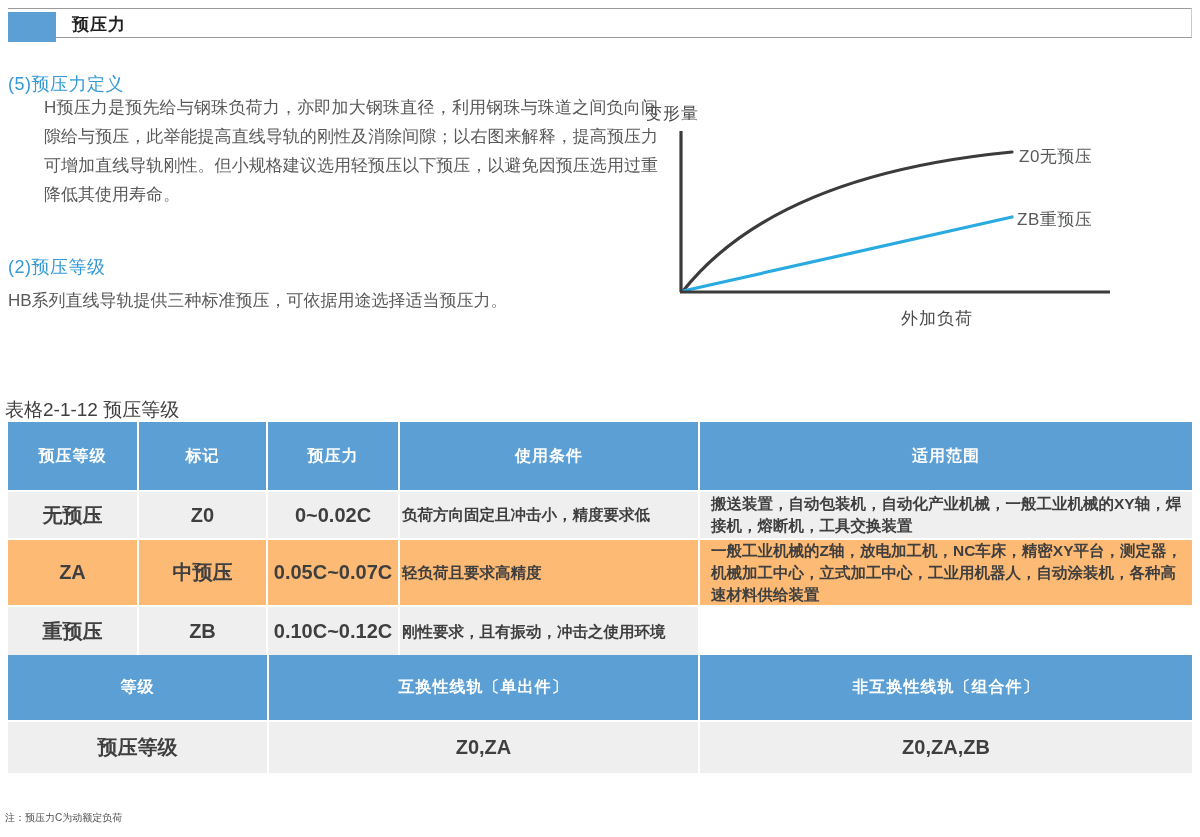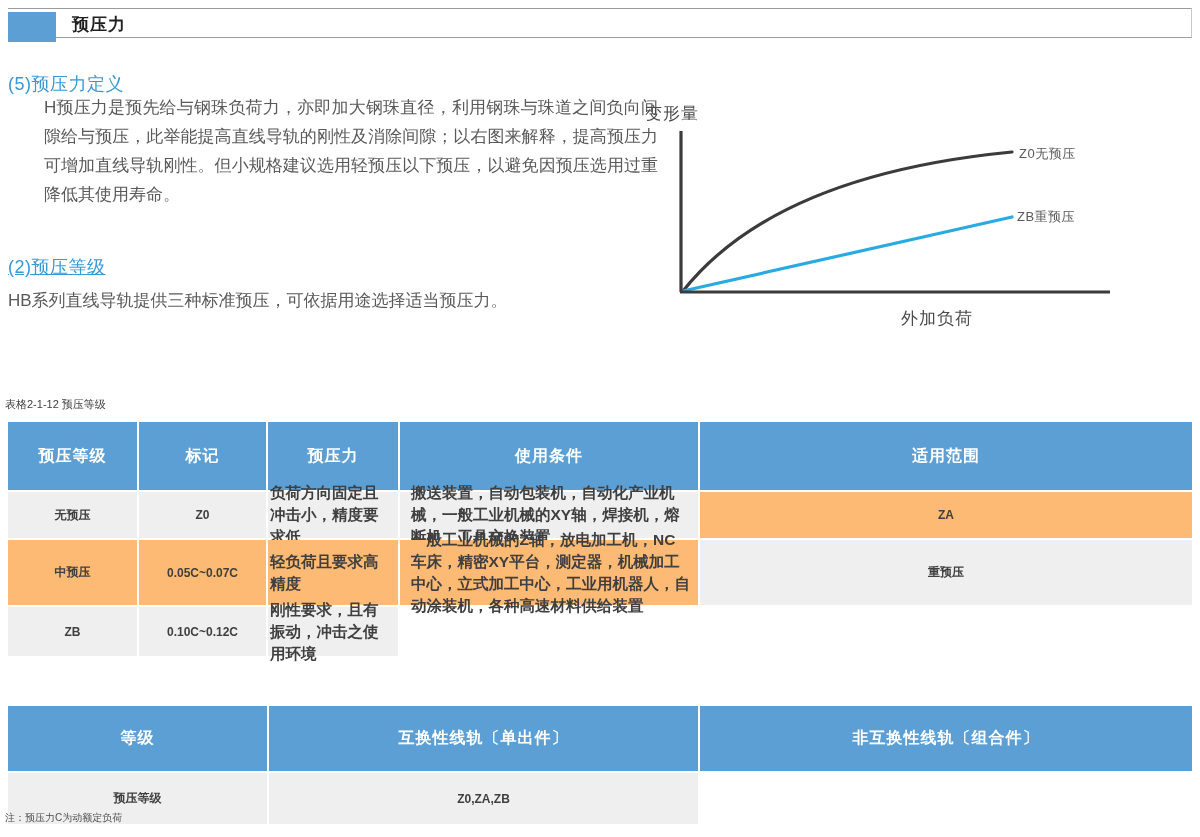--- a/index.html
+++ b/index.html
@@ -11,40 +11,40 @@
   .title-band{
     position:absolute;left:8px;top:8px;width:1183px;height:28px;
     border-top:1px solid #9b9b9b;border-bottom:1px solid #9b9b9b;border-right:1px solid #c9c9c9;
     background:#fff;
   }
   .title-chip{position:absolute;left:8px;top:12px;width:48px;height:30px;background:#5b9fd4;}
   .page-title{position:absolute;left:72px;top:13px;font-size:17px;font-weight:bold;color:#1f1f1f;letter-spacing:1px;}
   
   .sec-heading{position:absolute;font-size:18px;color:#3599d6;letter-spacing:0.5px;}
   .sec1-heading{left:8px;top:72px;}
-  .sec2-heading{left:8px;top:255px;text-decoration:underline;}
+  .sec2-heading{left:8px;top:255px;}
   .body-par{position:absolute;left:8px;width:614px;font-size:17px;line-height:29px;color:#595959;text-align:justify;}
   .par1{top:93px;margin-left:36px;}
   .par2{top:286px;}
   
   .chart-svg{position:absolute;left:630px;top:95px;}
   .chart-label{position:absolute;font-size:17px;color:#4a4a4a;letter-spacing:1px;}
   .ylab{left:645px;top:102px;}
   .xlab{left:901px;top:307px;}
-  .series-label{position:absolute;font-size:13px;color:#58595b;letter-spacing:0.5px;}
+  .series-label{position:absolute;font-size:17px;color:#58595b;letter-spacing:0.5px;}
   .slab-z0{left:1019px;top:145px;}
   .slab-zb{left:1017px;top:208px;}
   
-  .table-caption{position:absolute;left:5px;top:397px;font-size:11px;color:#404040;}
+  .table-caption{position:absolute;left:5px;top:397px;font-size:19px;color:#404040;}
   .footnote{position:absolute;left:5px;top:811px;font-size:10px;color:#4d4d4d;}
   
   .grid-table{position:absolute;left:8px;width:1184px;display:grid;gap:2px;background:#ffffff;font-weight:bold;}
   .t1{top:422px;grid-template-columns:129px 127px 130px 298px 1fr;grid-template-rows:68px 46px 65px 49px;}
-  .t2{top:706px;grid-template-columns:259px 429px 1fr;grid-template-rows:65px 51px;}
-  .cell{display:flex;align-items:center;justify-content:center;font-size:12px;color:#3f3f3f;text-align:center;}
+  .t2{top:655px;grid-template-columns:259px 429px 1fr;grid-template-rows:65px 51px;}
+  .cell{display:flex;align-items:center;justify-content:center;font-size:20px;color:#3f3f3f;text-align:center;}
   .th{background:#5b9fd4;color:#ffffff;font-size:16px;letter-spacing:1px;}
   .row-a{background:#efefef;}
   .row-b{background:#fdba74;}
   .cell-left{justify-content:flex-start;text-align:left;padding-left:2px;padding-right:8px;line-height:22px;font-size:15.5px;}
   .cell-left.tight{padding-left:11px;}
 </style>
 </head>
 <body>
 
 <div class="page">
@@ -74,20 +74,21 @@
 
   <div class="grid-table t1">
     <div class="cell th">预压等级</div>
     <div class="cell th">标记</div>
     <div class="cell th">预压力</div>
     <div class="cell th">使用条件</div>
     <div class="cell th">适用范围</div>
 
     <div class="cell row-a">无预压</div>
     <div class="cell row-a">Z0</div>
+    <div class="cell row-a">0~0.02C</div>
     <div class="cell row-a cell-left">负荷方向固定且冲击小，精度要求低</div>
     <div class="cell row-a cell-left tight">搬送装置，自动包装机，自动化产业机械，一般工业机械的XY轴，焊接机，熔断机，工具交换装置</div>
 
     <div class="cell row-b">ZA</div>
     <div class="cell row-b">中预压</div>
     <div class="cell row-b">0.05C~0.07C</div>
     <div class="cell row-b cell-left">轻负荷且要求高精度</div>
     <div class="cell row-b cell-left tight">一般工业机械的Z轴，放电加工机，NC车床，精密XY平台，测定器，机械加工中心，立式加工中心，工业用机器人，自动涂装机，各种高速材料供给装置</div>
 
     <div class="cell row-a">重预压</div>
@@ -95,18 +96,19 @@
     <div class="cell row-a">0.10C~0.12C</div>
     <div class="cell row-a cell-left">刚性要求，且有振动，冲击之使用环境</div>
   </div>
 
   <div class="grid-table t2">
     <div class="cell th">等级</div>
     <div class="cell th">互换性线轨〔单出件〕</div>
     <div class="cell th">非互换性线轨〔组合件〕</div>
 
     <div class="cell row-a">预压等级</div>
+    <div class="cell row-a">Z0,ZA</div>
     <div class="cell row-a">Z0,ZA,ZB</div>
   </div>
 
   <div class="footnote">注：预压力C为动额定负荷</div>
 
 </div>
 
 </body></html>

